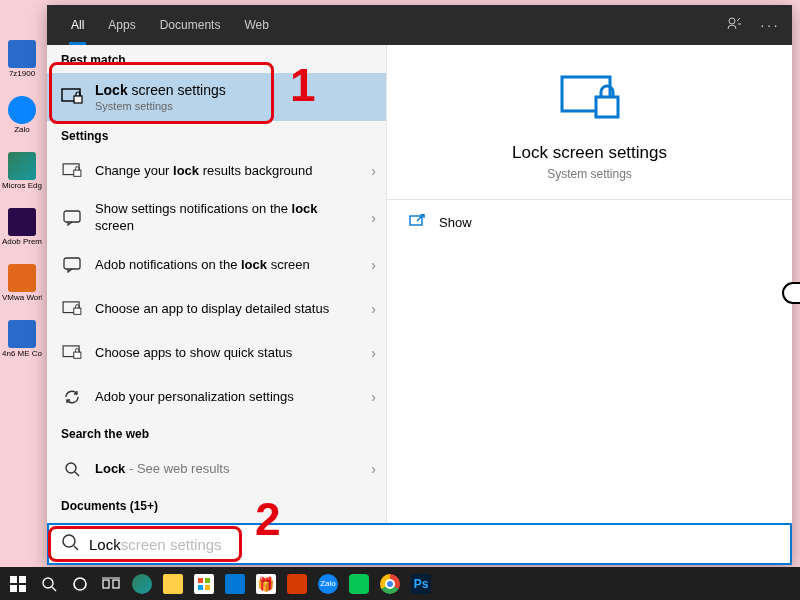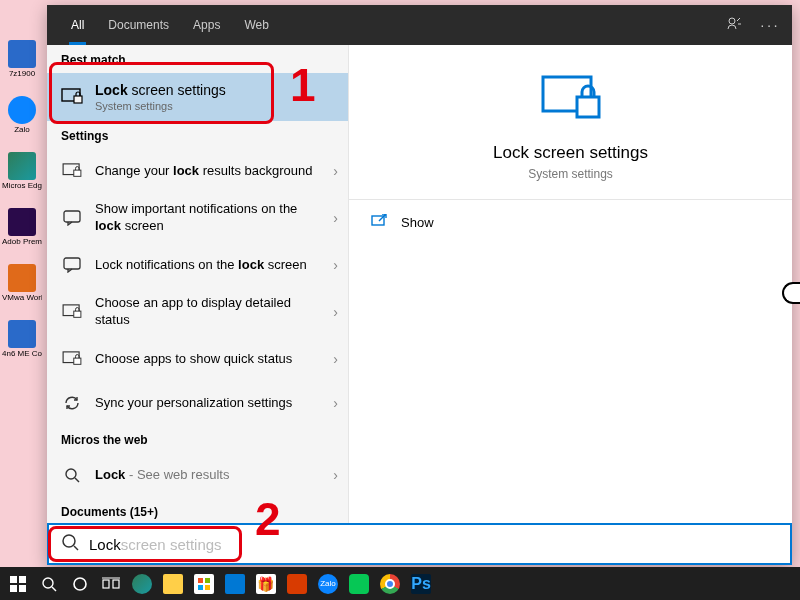--- a/index.html
+++ b/index.html
@@ -18,21 +18,21 @@
   .tabs-bar { height: 40px; background: #2b2b2b; display: flex; align-items: center; padding: 0 12px; color: #fff; }
   .tab { font-size: 12px; padding: 12px 12px; height: 40px; display: flex; align-items: center; color: #ccc; cursor: pointer; position: relative; }
   .tab.active { color: #fff; }
   .tab.active::after { content: ""; position: absolute; bottom: 0; left: 10px; right: 10px; height: 3px; background: #0078d4; }
   .tabs-spacer { flex: 1; }
   .tabs-right { display: flex; align-items: center; gap: 18px; color: #ccc; font-size: 14px; }
   .tabs-right span { cursor: pointer; }
   
   
   .panel-body { flex: 1; display: flex; overflow: hidden; }
-  .left-col { width: 302px; background: #f5f5f5; overflow-y: auto; border-right: 1px solid #e5e5e5; }
+  .left-col { width: 340px; background: #f5f5f5; overflow-y: auto; border-right: 1px solid #e5e5e5; }
   .right-col { flex: 1; background: #fff; display: flex; flex-direction: column; }
   
   .section-header { font-size: 12px; font-weight: 600; color: #000; padding: 8px 14px 6px; }
   
   .result-item { display: flex; align-items: center; padding: 8px 10px 8px 14px; min-height: 44px; cursor: pointer; gap: 12px; }
   .result-item .ricon { width: 22px; height: 22px; flex-shrink: 0; display: flex; align-items: center; justify-content: center; }
   .result-item .rtext { flex: 1; font-size: 13px; color: #000; line-height: 1.3; }
   .result-item .rtext .sub { font-size: 11px; color: #666; }
   .result-item .chev { color: #888; font-size: 14px; }
   .best-match { background: #b8d4ea; }
@@ -93,22 +93,22 @@
   <div class="desktop-icon">
       <div class="ic" style="background:#2a6ac9"></div>
       <div class="lbl">4n6 ME Conver</div>
     </div>
 </div>
 
 <div class="search-panel">
 
   <div class="tabs-bar">
     <div class="tab active">All</div>
+    <div class="tab">Apps</div>
     <div class="tab">Documents</div>
-    <div class="tab">Apps</div>
     <div class="tab">Web</div>
     <div class="tabs-spacer"></div>
     <div class="tabs-right">
       <span>
         <svg width="16" height="16" viewBox="0 0 16 16">
             <circle cx="6" cy="5" r="3" fill="none" stroke="#ccc" stroke-width="1"></circle>
             <path d="M2 13 Q2 9 6 9 Q10 9 10 13" fill="none" stroke="#ccc" stroke-width="1"></path>
             <path d="M11 5 L14 2 M12 8 L15 8" stroke="#ccc" stroke-width="1"></path>
           </svg>
       </span>
@@ -149,32 +149,32 @@
         <span class="chev">›</span>
       </div>
 
       <div class="result-item">
         <span class="ricon">
             <svg width="18" height="16" viewBox="0 0 18 16">
               <rect x="1" y="1" width="16" height="11" rx="2" fill="none" stroke="#333" stroke-width="1.3"></rect>
               <path d="M5 12 L5 15 L9 12" fill="none" stroke="#333" stroke-width="1.3"></path>
             </svg>
           </span>
-        <div class="rtext"><span>Show important notifications on the </span><span class="bold">lock</span><span> screen</span></div>
+        <div class="rtext"><span>Show settings notifications on the </span><span class="bold">lock</span><span> screen</span></div>
         <span class="chev">›</span>
       </div>
 
       <div class="result-item">
         <span class="ricon">
             <svg width="18" height="16" viewBox="0 0 18 16">
               <rect x="1" y="1" width="16" height="11" rx="2" fill="none" stroke="#333" stroke-width="1.3"></rect>
               <path d="M5 12 L5 15 L9 12" fill="none" stroke="#333" stroke-width="1.3"></path>
             </svg>
           </span>
-        <div class="rtext"><span>Lock notifications on the </span><span class="bold">lock</span><span> screen</span></div>
+        <div class="rtext"><span>Adob notifications on the </span><span class="bold">lock</span><span> screen</span></div>
         <span class="chev">›</span>
       </div>
 
       <div class="result-item">
         <span class="ricon">
             <svg width="20" height="16" viewBox="0 0 22 18">
               <rect x="1" y="1" width="18" height="12" fill="none" stroke="#333" stroke-width="1.3"></rect>
               <rect x="13" y="8" width="8" height="7" fill="#fff" stroke="#333" stroke-width="1.1"></rect>
               <path d="M15 8 v-2 a2 2 0 0 1 4 0 v2" fill="none" stroke="#333" stroke-width="1.1"></path>
             </svg>
@@ -195,25 +195,25 @@
         <span class="chev">›</span>
       </div>
 
       <div class="result-item">
         <span class="ricon">
             <svg width="18" height="18" viewBox="0 0 18 18">
               <path d="M3 9 a6 6 0 0 1 11 -3 M15 9 a6 6 0 0 1 -11 3" fill="none" stroke="#333" stroke-width="1.4"></path>
               <path d="M14 3 L14 6 L11 6 M4 15 L4 12 L7 12" fill="none" stroke="#333" stroke-width="1.4"></path>
             </svg>
           </span>
-        <div class="rtext"><span>Sync your personalization settings</span></div>
-        <span class="chev">›</span>
-      </div>
-
-      <div class="section-header">Micros the web</div>
+        <div class="rtext"><span>Adob your personalization settings</span></div>
+        <span class="chev">›</span>
+      </div>
+
+      <div class="section-header">Search the web</div>
 
       <div class="result-item">
         <span class="ricon">
             <svg width="16" height="16" viewBox="0 0 16 16">
               <circle cx="7" cy="7" r="5" fill="none" stroke="#333" stroke-width="1.4"></circle>
               <line x1="11" y1="11" x2="15" y2="15" stroke="#333" stroke-width="1.4"></line>
             </svg>
           </span>
         <div class="rtext"><span class="bold">Lock</span><span style="color:#777"> - See web results</span></div>
         <span class="chev">›</span>
@@ -323,15 +323,15 @@
     </div>
   <div class="tb-item">
       <div class="tb-icon" style="background:#06c755;border-radius:4px"></div>
     </div>
   <div class="tb-item">
       <div class="tb-icon" style="background:conic-gradient(#ea4335 0 120deg,#34a853 120deg 240deg,#fbbc05 240deg 360deg);border-radius:50%;position:relative">
         <div style="position:absolute;inset:5px;background:#4285f4;border-radius:50%;border:2px solid #fff"></div>
       </div>
     </div>
   <div class="tb-item">
-      <div class="tb-icon" style="background:#001e36;color:#31a8ff;font-size:16px;font-weight:600;display:flex;align-items:center;justify-content:center">Ps</div>
+      <div class="tb-icon" style="background:#001e36;color:#31a8ff;font-size:12px;font-weight:600;display:flex;align-items:center;justify-content:center">Ps</div>
     </div>
 </div>
 
 </body></html>

